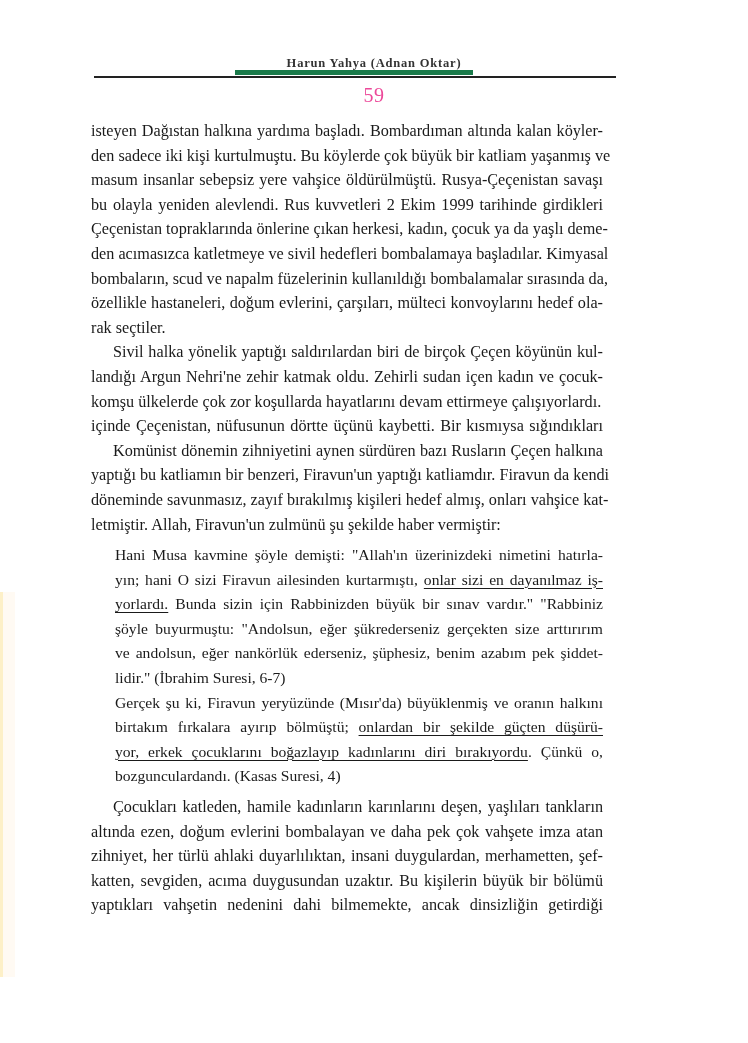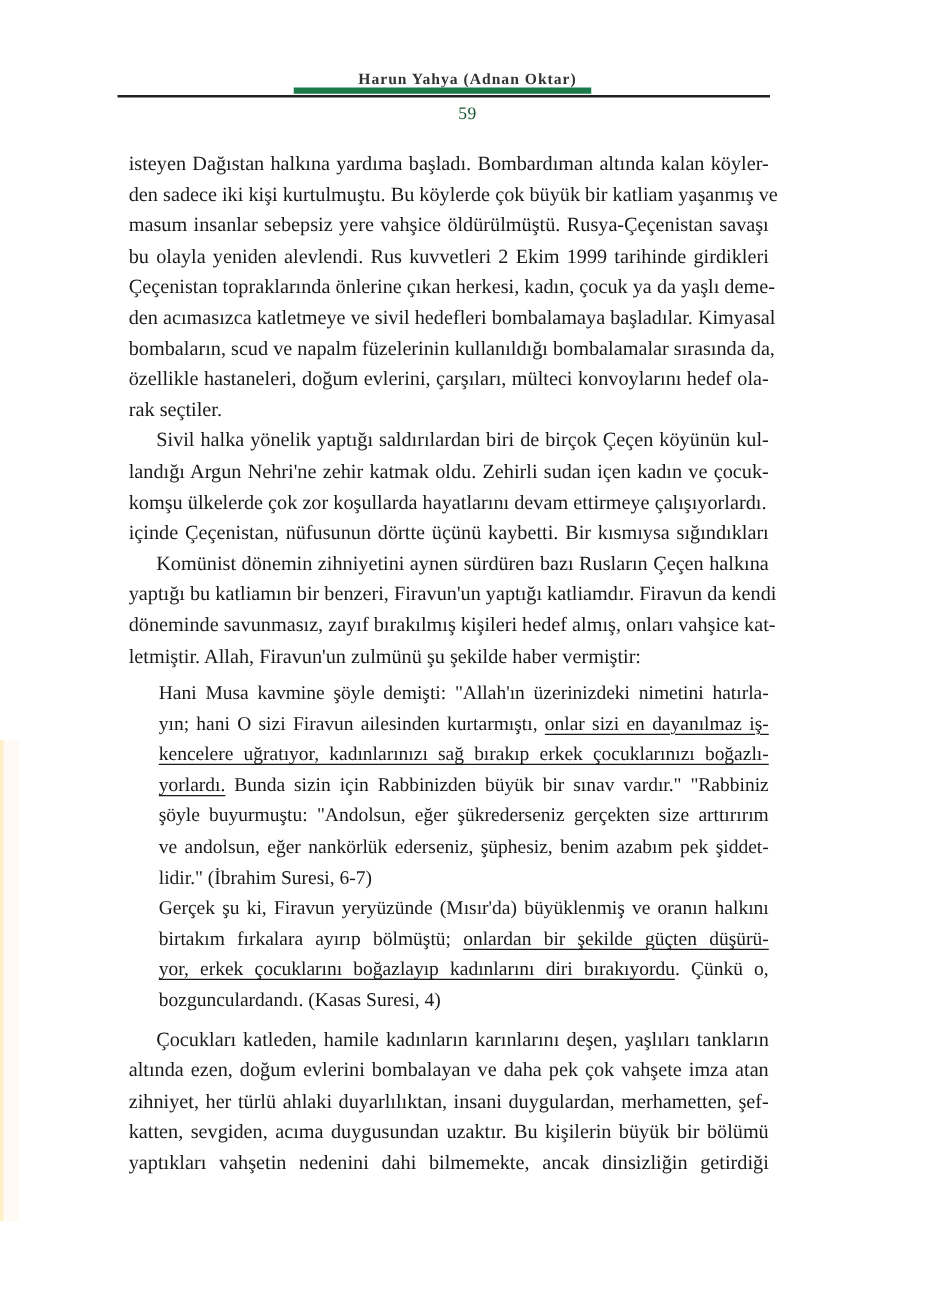--- a/index.html
+++ b/index.html
@@ -20,24 +20,24 @@
     font-size: 12.5px; letter-spacing: 0.8px; color: #333; font-weight: bold;
   }
   .green-bar {
     position: absolute; left: 235px; top: 70px; width: 238px; height: 5px; background: #1a7a4a;
   }
   .head-rule {
     position: absolute; left: 94px; top: 76px; width: 522px; height: 1.5px; background: #222;
   }
   .page-number {
     position: absolute; left: 0; width: 748px; top: 84px; text-align: center;
-    font-size: 14px; color: #14532d; letter-spacing: 0.5px;
+    font-size: 20px; color: #ec4899; letter-spacing: 0.5px;
   }
   .body-text {
-    position: absolute; left: 103px; top: 119px; width: 512px;
+    position: absolute; left: 91px; top: 119px; width: 512px;
     font-size: 16.2px; line-height: 24.6px;
   }
   .body-text p { margin: 0; text-align: justify; text-align-last: auto; }
   .line { display: block; text-align: justify; text-align-last: justify; white-space: nowrap; }
   .line.last { text-align-last: left; }
   .indent { padding-left: 22px; }
   .quote {
     margin: 6px 0 6px 24px; font-weight: normal; font-size: 15.6px; line-height: 24.6px;
   }
   .u { text-decoration: underline; text-decoration-thickness: 1px; text-underline-offset: 3px; }
@@ -74,21 +74,20 @@
   <p>
     <span class="line indent">Komünist dönemin zihniyetini aynen sürdüren bazı Rusların Çeçen halkına</span>
     <span class="line">yaptığı bu katliamın bir benzeri, Firavun'un yaptığı katliamdır. Firavun da kendi</span>
     <span class="line">döneminde savunmasız, zayıf bırakılmış kişileri hedef almış, onları vahşice kat-</span>
     <span class="line last">letmiştir. Allah, Firavun'un zulmünü şu şekilde haber vermiştir:</span>
   </p>
 
   <div class="quote">
     <span class="line">Hani Musa kavmine şöyle demişti: "Allah'ın üzerinizdeki nimetini hatırla-</span>
     <span class="line"><span>yın; hani O sizi Firavun ailesinden kurtarmıştı, </span><span class="u">onlar sizi en dayanılmaz iş-</span></span>
-    <span class="line"><span class="u">kencelere uğratıyor, kadınlarınızı sağ bırakıp erkek çocuklarınızı boğazlı-</span></span>
     <span class="line"><span class="u">yorlardı.</span><span> Bunda sizin için Rabbinizden büyük bir sınav vardır." "Rabbiniz</span></span>
     <span class="line">şöyle buyurmuştu: "Andolsun, eğer şükrederseniz gerçekten size arttırırım</span>
     <span class="line">ve andolsun, eğer nankörlük ederseniz, şüphesiz, benim azabım pek şiddet-</span>
     <span class="line last">lidir." (İbrahim Suresi, 6-7)</span>
   </div>
 
   <div class="quote" style="margin-top:-6px">
     <span class="line">Gerçek şu ki, Firavun yeryüzünde (Mısır'da) büyüklenmiş ve oranın halkını</span>
     <span class="line"><span>birtakım fırkalara ayırıp bölmüştü; </span><span class="u">onlardan bir şekilde güçten düşürü-</span></span>
     <span class="line"><span class="u">yor, erkek çocuklarını boğazlayıp kadınlarını diri bırakıyordu</span><span>. Çünkü o,</span></span>

